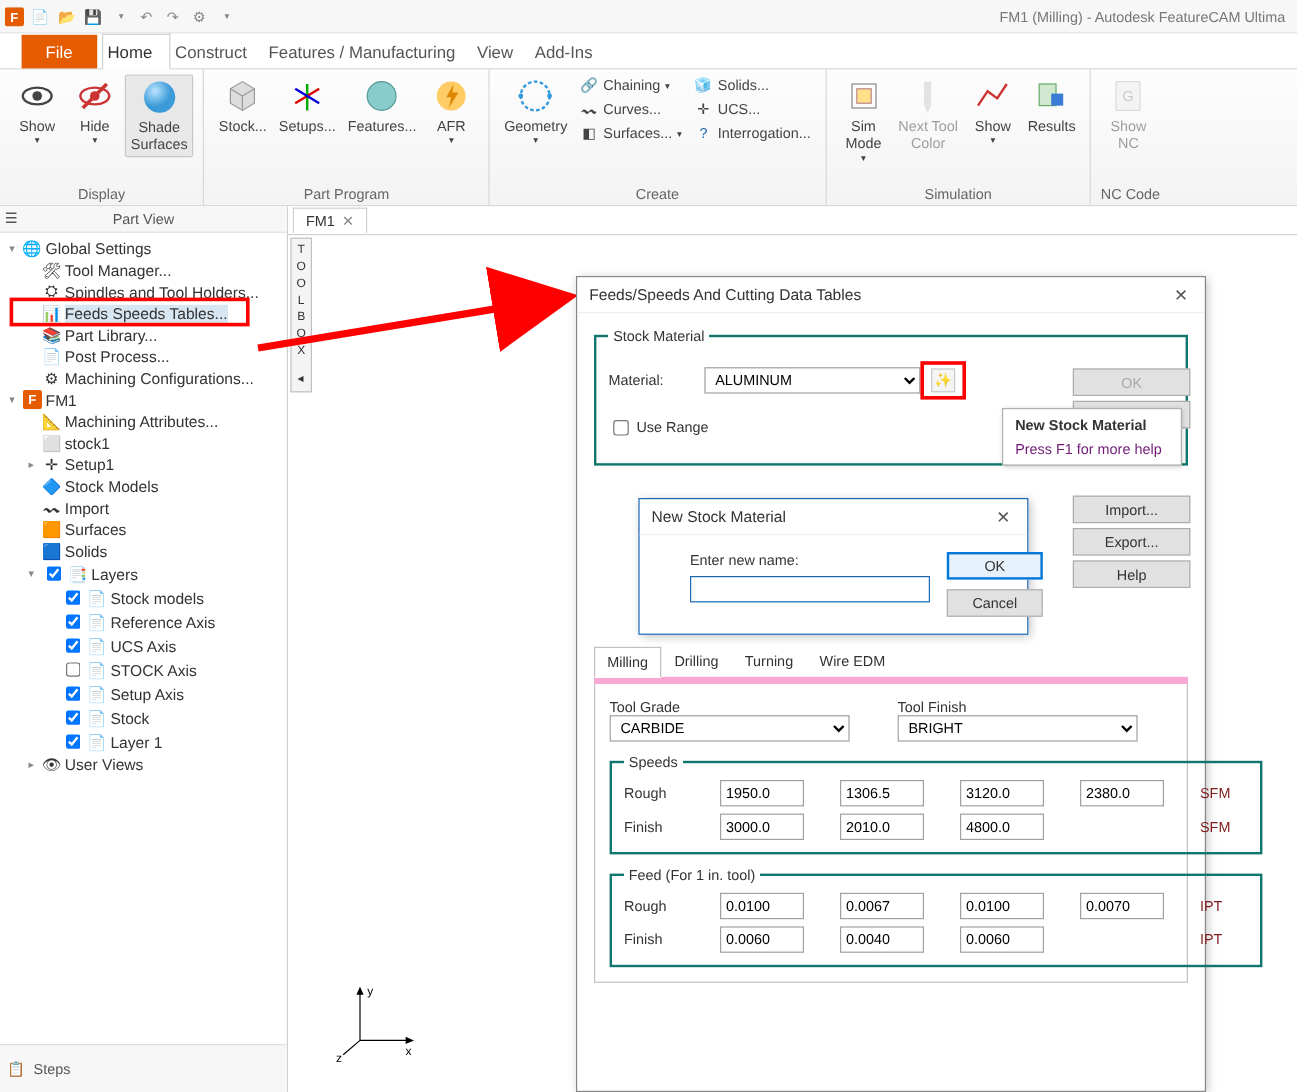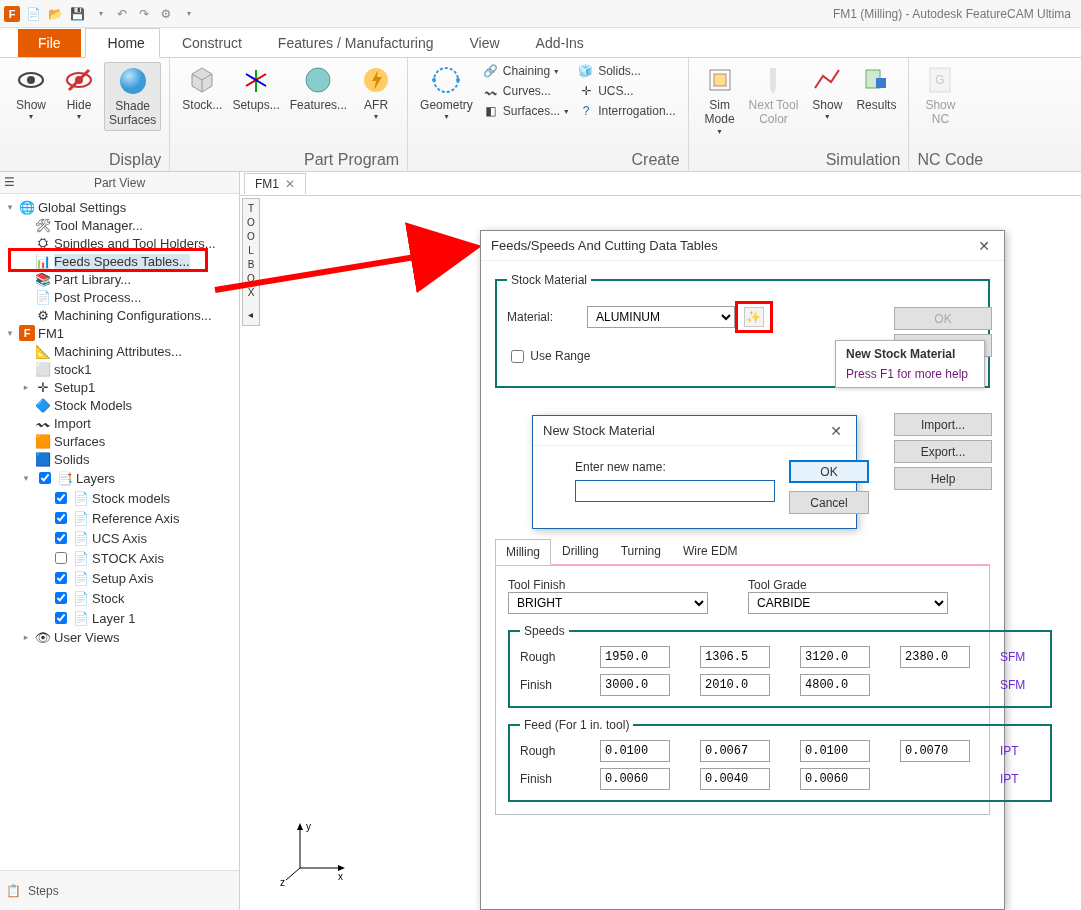--- a/index.html
+++ b/index.html
@@ -7,29 +7,29 @@
 
   
   .titlebar { height:28px; background:#f7f7f7; border-bottom:1px solid #e0e0e0; display:flex; align-items:center; padding:0 4px; }
   .titlebar .qat { display:flex; gap:6px; align-items:center; }
   .titlebar .qat .ic { width:16px; height:16px; display:inline-flex; align-items:center; justify-content:center; color:#888; font-size:12px;}
   .titlebar .apptitle { flex:1; text-align:right; padding-right:6px; color:#777; font-size:12px; white-space:nowrap; overflow:hidden;}
   .ic svg { width:16px; height:16px; }
 
   
   .ribbon-tabs { height:30px; border-bottom:1px solid #d0d0d0; display:flex; align-items:flex-end; background:#fff; padding-left:18px;}
-  .ribbon-tabs .tab { padding:6px 14px 6px 22px; font-size:14px; color:#555; cursor:pointer; }
+  .ribbon-tabs .tab { padding:6px 14px 6px 4px; font-size:14px; color:#555; cursor:pointer; }
   .ribbon-tabs .tab.file { background:#e55c00; color:#fff; margin-right:4px; padding:6px 20px;}
   .ribbon-tabs .tab.active { border:1px solid #d0d0d0; border-bottom:1px solid #fff; background:#fff; position:relative; top:1px; color:#333;}
 
   
   .ribbon { height:114px; border-bottom:1px solid #d0d0d0; background:linear-gradient(#fdfdfd,#f3f3f3); display:flex; }
   .ribbon .group { border-right:1px solid #d8d8d8; padding:4px 8px 2px 8px; display:flex; flex-direction:column; justify-content:space-between;}
   .ribbon .group .row { display:flex; align-items:flex-start; gap:2px; }
-  .ribbon .group .label { text-align:right; font-size:16px; color:#666; padding:2px 0 0 0;}
+  .ribbon .group .label { text-align:center; font-size:12px; color:#666; padding:2px 0 0 0;}
   .ribbon-btn { display:flex; flex-direction:column; align-items:center; padding:2px 4px; font-size:12px; color:#444; min-width:46px; text-align:center; line-height:1.2;}
   .ribbon-btn .bigicon { width:32px; height:32px; margin-bottom:2px; display:flex; align-items:center; justify-content:center;}
   .ribbon-btn.sel { background:#e8e8e8; border:1px solid #c8c8c8; border-radius:2px;}
   .small-row { display:flex; flex-direction:column; gap:2px; }
   .small-btn { display:flex; align-items:center; gap:4px; font-size:12px; color:#444; padding:1px 4px;}
   .small-btn .smicon{width:16px;height:16px;display:inline-flex;align-items:center;justify-content:center;}
   .drop::after{content:"▾"; font-size:8px; color:#888; margin-left:2px;}
 
   
   .main { display:flex; height:calc(910px - 28px - 30px - 114px); }
@@ -61,28 +61,28 @@
   .dialog .dtitle{height:30px;display:flex;align-items:center;justify-content:space-between;padding:0 10px;font-size:13px;border-bottom:1px solid #eee;}
   .dialog .dclose{font-size:14px;cursor:pointer;color:#555;padding:0 4px;}
   .dbtn{min-width:98px;height:23px;padding:0 12px;border:1px solid #adadad;background:#e1e1e1;color:#333;font-size:12px;cursor:pointer;display:inline-flex;align-items:center;justify-content:center;}
   .dbtn:disabled{color:#aaa;}
   .dbtn.primary{border:2px solid #0078d7;background:#e5f1fb;}
   fieldset{border:2px solid #0f766e;padding:8px 10px 10px 10px;margin:0;}
   fieldset legend{font-size:12px;padding:0 4px;color:#333;}
   select,input[type=text]{border:1px solid #a0a0a0;height:22px;font-size:12px;padding:0 4px;background:#fff;}
   input[type=checkbox]{vertical-align:middle;}
 
-  .tabs2{display:flex;border-bottom:2px solid #f9a8d4;}
+  .tabs2{display:flex;border-bottom:6px solid #f9a8d4;}
   .tabs2 .t2{padding:5px 10px;border:1px solid transparent;font-size:12px;cursor:pointer;color:#333;}
   .tabs2 .t2.active{border:1px solid #c0c0c0;border-bottom:1px solid #fff;background:#fff;position:relative;top:1px;}
 
   .grid-speeds{display:grid;grid-template-columns:60px 80px 80px 80px 80px 40px;gap:6px 20px;align-items:center;font-size:12px;}
   .grid-speeds .hdr{text-align:center;text-decoration:underline;}
-  .grid-speeds input{width:70px;text-align:left;font-family:Liberation Mono, monospace;}
-  .grid-speeds .unit{color:#6d28d9;}
+  .grid-speeds input{width:70px;text-align:left;}
+  .grid-speeds .unit{color:#7f1d1d;}
 
   .tooltip{position:absolute;background:#fff;border:1px solid #b0b0b0;box-shadow:1px 1px 4px rgba(0,0,0,.2);padding:6px 10px;font-size:12px;}
   .tooltip .ttitle{font-weight:bold;margin-bottom:6px;}
   .tooltip .f1{color:#701a75;}
 
   .arrow-svg{position:absolute;pointer-events:none;}
 
   .side-btns{position:absolute;right:12px;top:46px;display:flex;flex-direction:column;gap:4px;}
 </style>
 </head>
@@ -508,21 +508,21 @@
   <div class="dtitle">
     <span>Feeds/Speeds And Cutting Data Tables</span>
     <span class="dclose">✕</span>
   </div>
 
   <div style="padding:12px 14px 0 14px;position:relative;">
     <fieldset>
       <legend>Stock Material</legend>
       <div style="display:flex;align-items:center;margin:6px 0 14px 0;">
         <span style="width:80px;">Material:</span>
-        <select style="width:148px;"><option>ALUMINUM</option></select>
+        <select style="width:180px;"><option>ALUMINUM</option></select>
         <span style="border:3px solid #ff0000;padding:3px 6px;display:inline-flex;">
           <span style="display:inline-flex;width:20px;height:20px;align-items:center;justify-content:center;border:1px solid #c8c8c8;background:#f4f4f4;">✨</span>
         </span>
       </div>
       <div style="margin-bottom:10px;">
         <label><input type="checkbox" style=""> <span>Use Range</span></label>
       </div>
     </fieldset>
 
     <div class="side-btns">
@@ -538,26 +538,26 @@
   <div style="padding:150px 14px 0 14px;">
     <div class="tabs2">
       <div class="t2 active">Milling</div>
       <div class="t2">Drilling</div>
       <div class="t2">Turning</div>
       <div class="t2">Wire EDM</div>
     </div>
     <div style="border:1px solid #c0c0c0;border-top:none;padding:12px;">
       <div style="display:flex;gap:40px;margin-bottom:10px;">
         <div>
+          <div>Tool Grade</div>
+          <select style="width:200px;"><option>CARBIDE</option></select>
+        </div>
+        <div>
           <div>Tool Finish</div>
           <select style="width:200px;"><option>BRIGHT</option></select>
-        </div>
-        <div>
-          <div>Tool Grade</div>
-          <select style="width:200px;"><option>CARBIDE</option></select>
         </div>
       </div>
 
 
       <fieldset>
         <legend>Speeds</legend>
         <div class="grid-speeds">
           <span>Rough</span>
           <input type="text" value="1950.0" style="">
           <input type="text" value="1306.5" style="">

